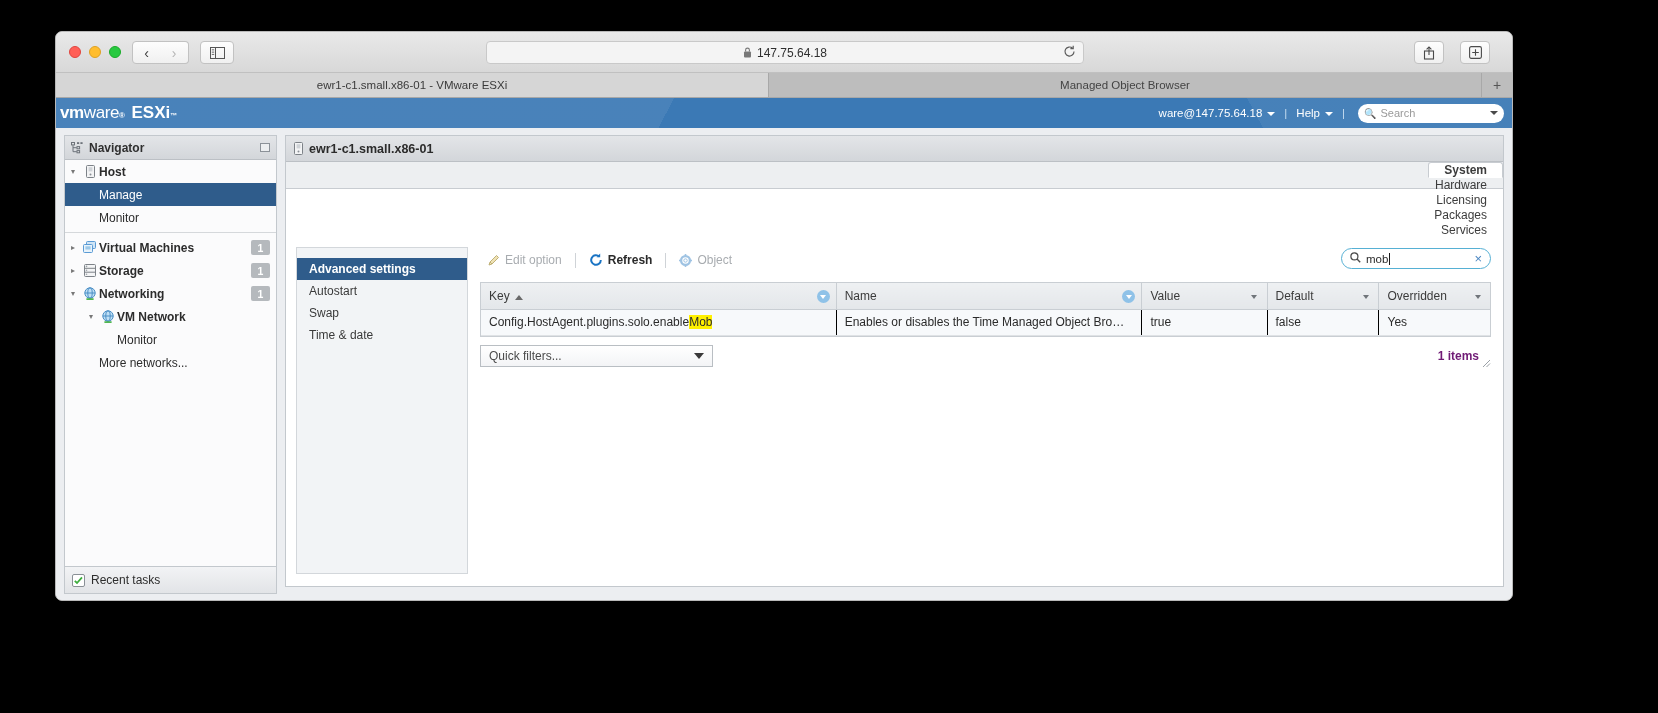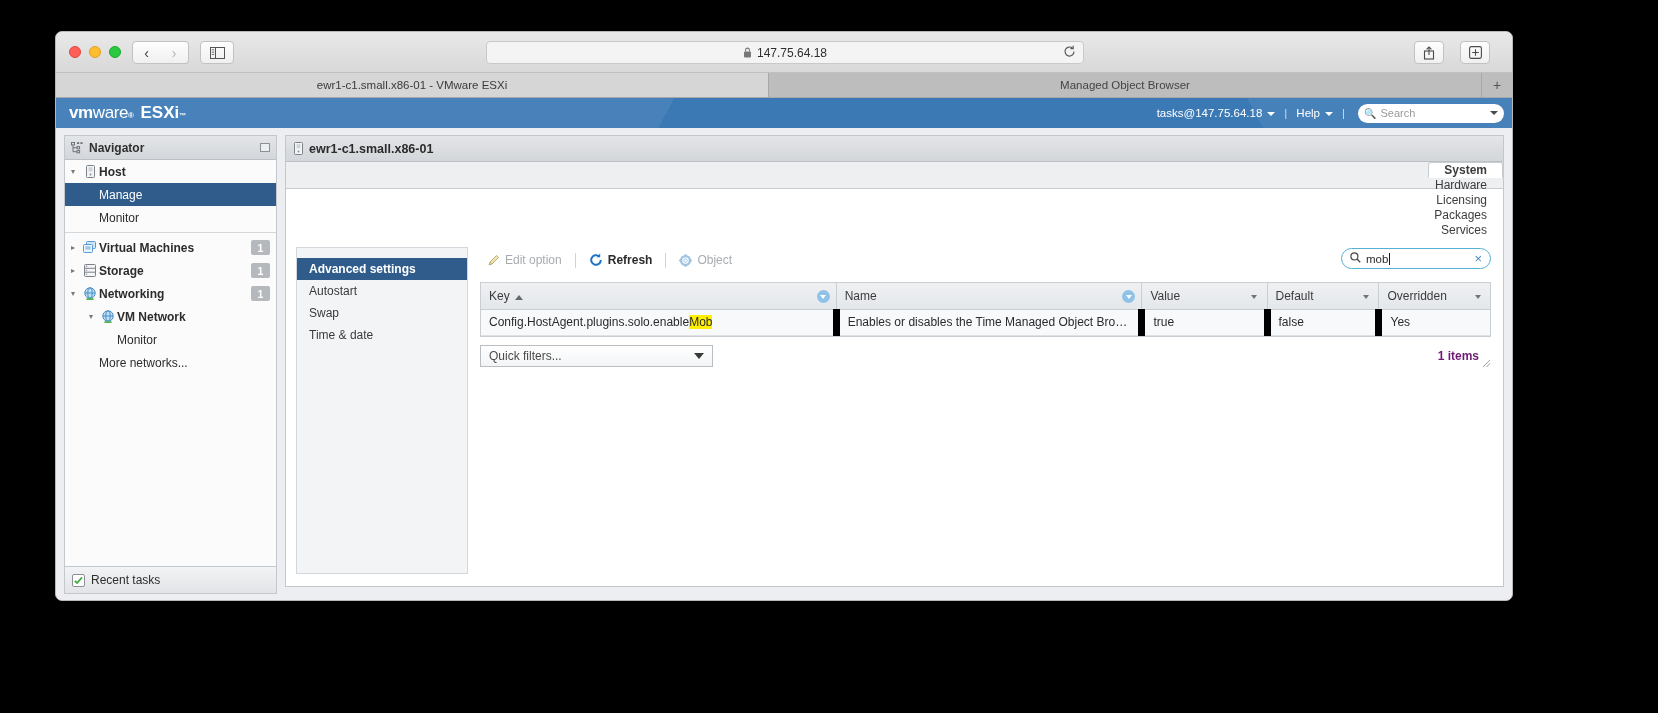--- a/index.html
+++ b/index.html
@@ -112,21 +112,21 @@
     position: relative;
     height: 30px;
     background: #3b79b5;
     background-image:
       linear-gradient(118deg, rgba(255,255,255,0.07) 0 42%, rgba(0,0,0,0) 42%),
       linear-gradient(-118deg, rgba(255,255,255,0.06) 0 18%, rgba(0,0,0,0) 18%);
     display: flex; align-items: center;
     color: #fff;
   }
   #vmware-logo {
-    margin-left: 13px;
+    margin-left: 4px;
     font-size: 17px; font-weight: bold;
     letter-spacing: -0.4px;
     display: flex; align-items: baseline;
   }
   #vmware-logo .vm { font-weight: 800; }
   #vmware-logo .ware { font-weight: 400; }
   #vmware-logo .reg { font-size: 8px; vertical-align: super; }
   #vmware-logo .esxi { font-weight: 700; margin-left: 7px; letter-spacing: 0; }
   #vmware-logo .tm { font-size: 7px; vertical-align: super; }
 
@@ -358,21 +358,21 @@
   th .hdr-menu .arw {
     border-left: 3.5px solid transparent;
     border-right: 3.5px solid transparent;
     border-top: 4px solid #ffffff;
     margin-top: 1px;
   }
   th .hdr-menu.plain { background: transparent; }
   th .hdr-menu.plain .arw { border-top-color: #70757a; }
   table.grid td {
     height: 26px;
-    border-right: 7px solid #000000;
+    border-right: 1px solid #000000;
     border-bottom: 1px solid #dfe2e5;
     padding: 0 8px;
     font-size: 12px; color: #2b2b2b;
     background: #f7f9fb;
     overflow: hidden; white-space: nowrap; text-overflow: ellipsis;
   }
   table.grid td:last-child { border-right: none; }
   .hl { background: #fff000; }
 
   #table-footer {
@@ -494,21 +494,21 @@
       <div id="vmware-logo">
         <span class="vm">vm</span>
           <span class="ware">ware</span>
           <span class="reg">®</span>
         <span class="esxi">ESXi</span>
           <span class="tm">™</span>
       </div>
 
       <div id="header-right">
         <span>
-          <span>tasks@147.75.64.18</span><span class="caret-dn"></span>
+          <span>ware@147.75.64.18</span><span class="caret-dn"></span>
         </span>
         <span class="hdr-sep">|</span>
         <span>
           <span>Help</span><span class="caret-dn"></span>
         </span>
         <span class="hdr-sep">|</span>
         <div id="hdr-search">
           <span class="sicon">🔍</span>
           <span class="splaceholder">Search</span>
           <span class="sdrop"></span>

